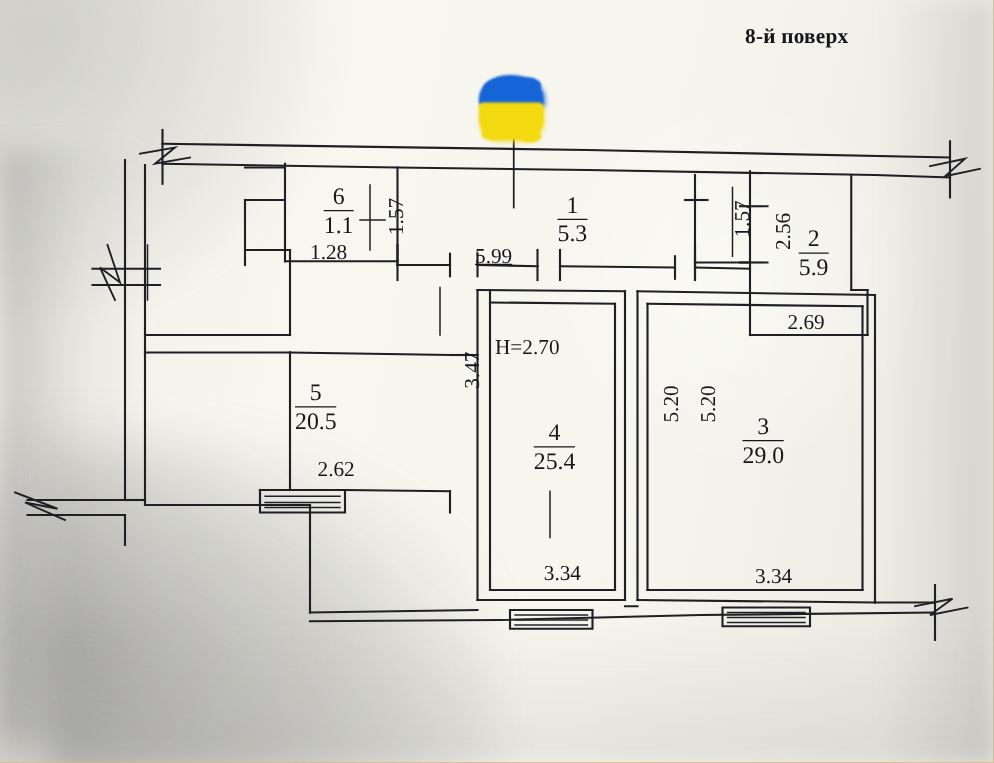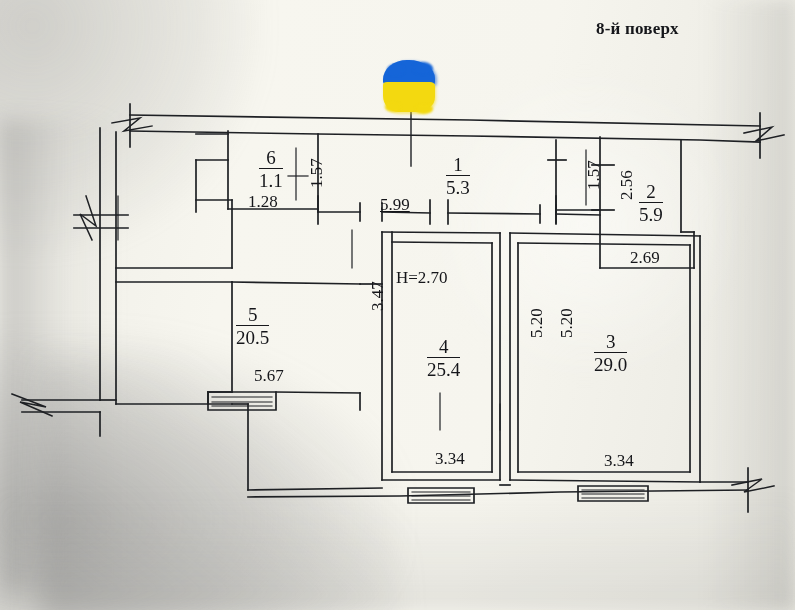--- a/index.html
+++ b/index.html
@@ -343,21 +343,21 @@
   <div class="lbl room" style="left:594px; top:332px;">
     <span class="num">3</span>
     <span class="area">29.0</span>
   </div>
 
   <div class="lbl height-note" style="left:396px; top:240px;margin-top:29px;">H=2.70</div>
 
   <div class="lbl dim" style="left:248px; top:193px;text-align:right;">1.28</div>
   <div class="lbl dim" style="left:380px; top:196px;text-decoration:underline;">5.99</div>
   <div class="lbl dim" style="left:630px; top:249px;">2.69</div>
-  <div class="lbl dim" style="left:254px; top:367px;">5.67</div>
+  <div class="lbl dim" style="left:254px; top:367px;">2.62</div>
   <div class="lbl dim" style="left:435px; top:450px;">3.34</div>
   <div class="lbl dim" style="left:604px; top:452px;">3.34</div>
 
   <div class="lbl dim-v" style="left:308px; top:188px;">1.57</div>
   <div class="lbl dim-v" style="left:369px; top:311px;">3.47</div>
   <div class="lbl dim-v" style="left:585px; top:190px;">1.57</div>
   <div class="lbl dim-v" style="left:618px; top:200px;">2.56</div>
   <div class="lbl dim-v" style="left:528px; top:338px;">5.20</div>
   <div class="lbl dim-v" style="left:558px; top:338px;">5.20</div>
 

